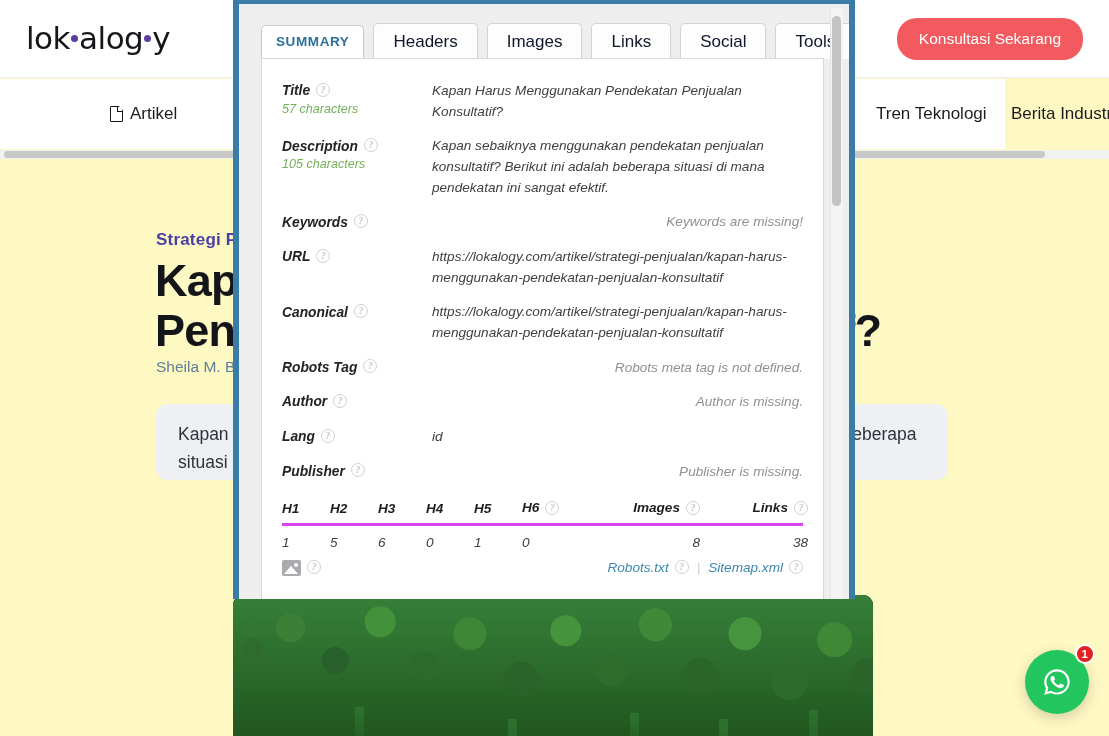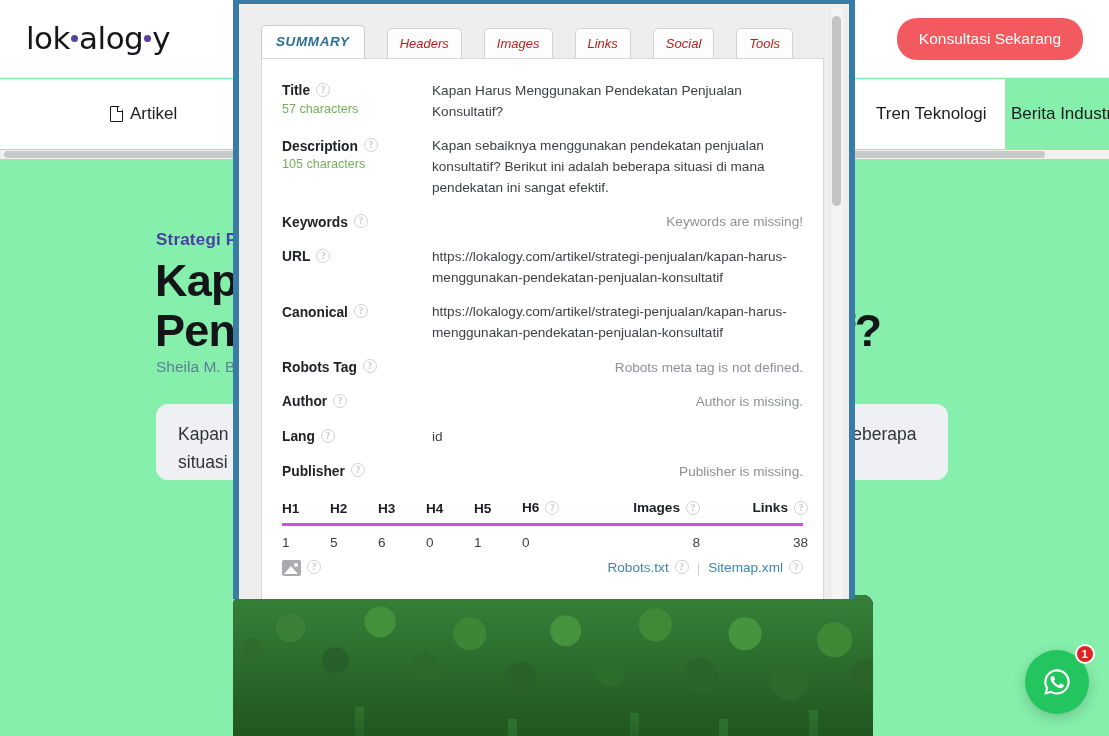--- a/index.html
+++ b/index.html
@@ -5,21 +5,21 @@
   * { box-sizing: border-box; margin: 0; padding: 0; }
   html, body {
     width: 1109px; height: 736px;
     overflow: hidden;
     font-family: "Liberation Sans", sans-serif;
     background: #ffffff;
   }
   #root { position: relative; width: 1109px; height: 736px; overflow: hidden; background:#fff; }
 
   
-  .site { position:absolute; inset:0; background:#86efac;padding-left:16px; }
+  .site { position:absolute; inset:0; background:#fef9c3;padding-left:16px; }
 
   .site-topbar {
     position:absolute; left:0; top:0; width:1109px; height:78px;
     background:#ffffff; border-bottom:1px solid #ececf0;
     display:flex; align-items:center; justify-content:space-between;
     padding:0 26px;
   }
   .logo-wrap { display:flex; align-items:center; }
   .logo-text {
     font-family:"DejaVu Sans", sans-serif;
@@ -162,39 +162,40 @@
     background:#eeeeee;
     border-left:6px solid #3a7ca8;
     border-right:6px solid #3a7ca8;
     border-top:4px solid #3a7ca8;
     overflow:hidden;
   }
   .panel-inner { position:absolute; left:0; top:0; right:0; bottom:0; }
 
   .tabs {
     position:absolute; left:22px; top:22px; right:0; height:33px;
-    display:flex; align-items:flex-end; gap:22px;font-style:italic;
+    display:flex; align-items:flex-end; gap:9px;
   }
   .tab {
     background:#fdfdfd; border:1px solid #d3d3d3; border-bottom:none;
     border-radius:5px 5px 0 0;
-    padding:7px 12px 7px;
-    font-size:13px; color:#b91c1c; cursor:pointer;
+    padding:7px 19px 7px;
+    font-size:17px; color:#0f172a; cursor:pointer;
     white-space:nowrap; line-height:1.25;
   }
   .tab.active {
     color:#2c7099; font-weight:700; letter-spacing:.6px;
     font-size:13.5px; padding:8px 14px 8px;
     background:#ffffff; border-color:#c9c9c9;
   }
 
   .panel-body {
     position:absolute; left:22px; top:54px; right:25px; bottom:0;
     background:#ffffff; border:1px solid #d8d8d8; border-bottom:none;
     overflow:hidden;
+    font-style:italic;
   }
 
   .rows { padding:12px 20px 0 20px; }
   .row { display:flex; align-items:flex-start; padding:9px 0 4px; }
   .row-label {
     width:150px; flex:0 0 150px; padding-top:1px;
   }
   .lbl {
     font-size:13.8px; font-weight:700; color:#222326;
     display:inline-block; vertical-align:middle;

